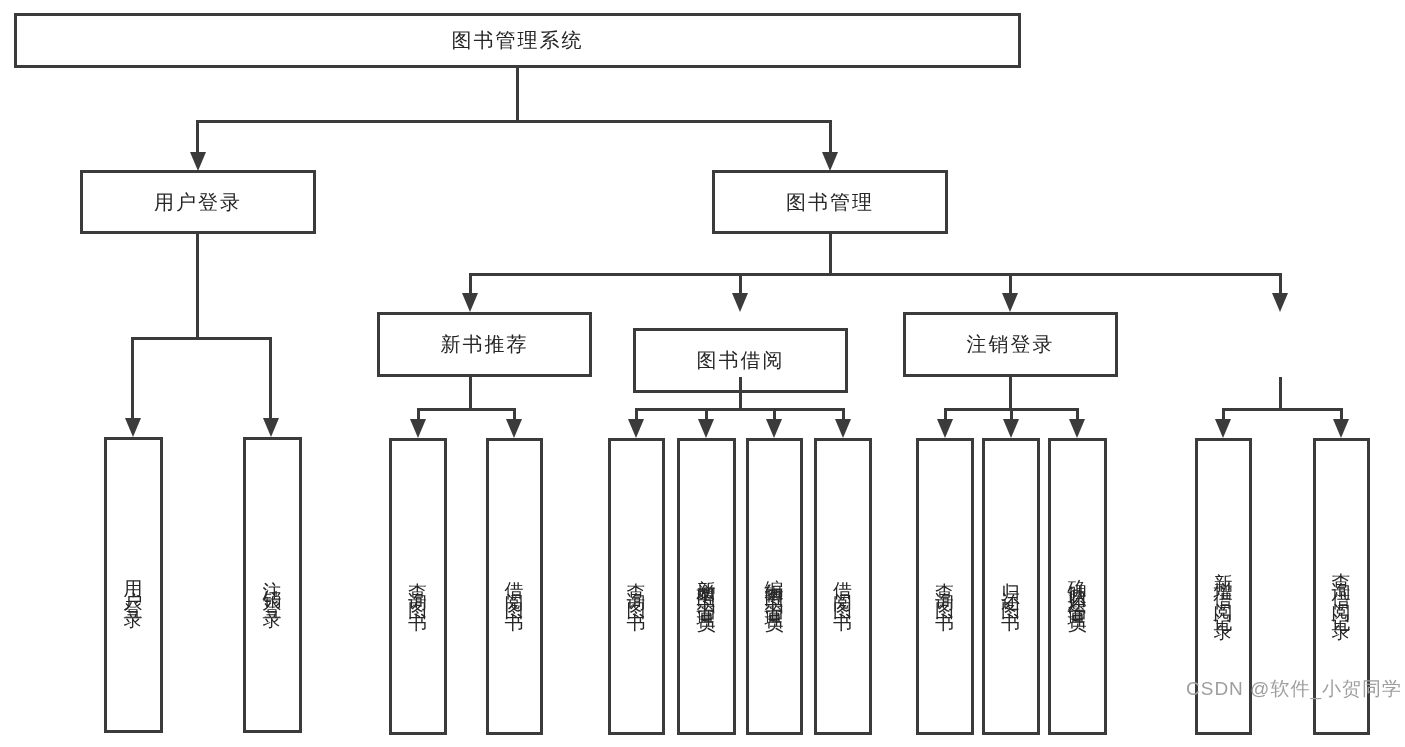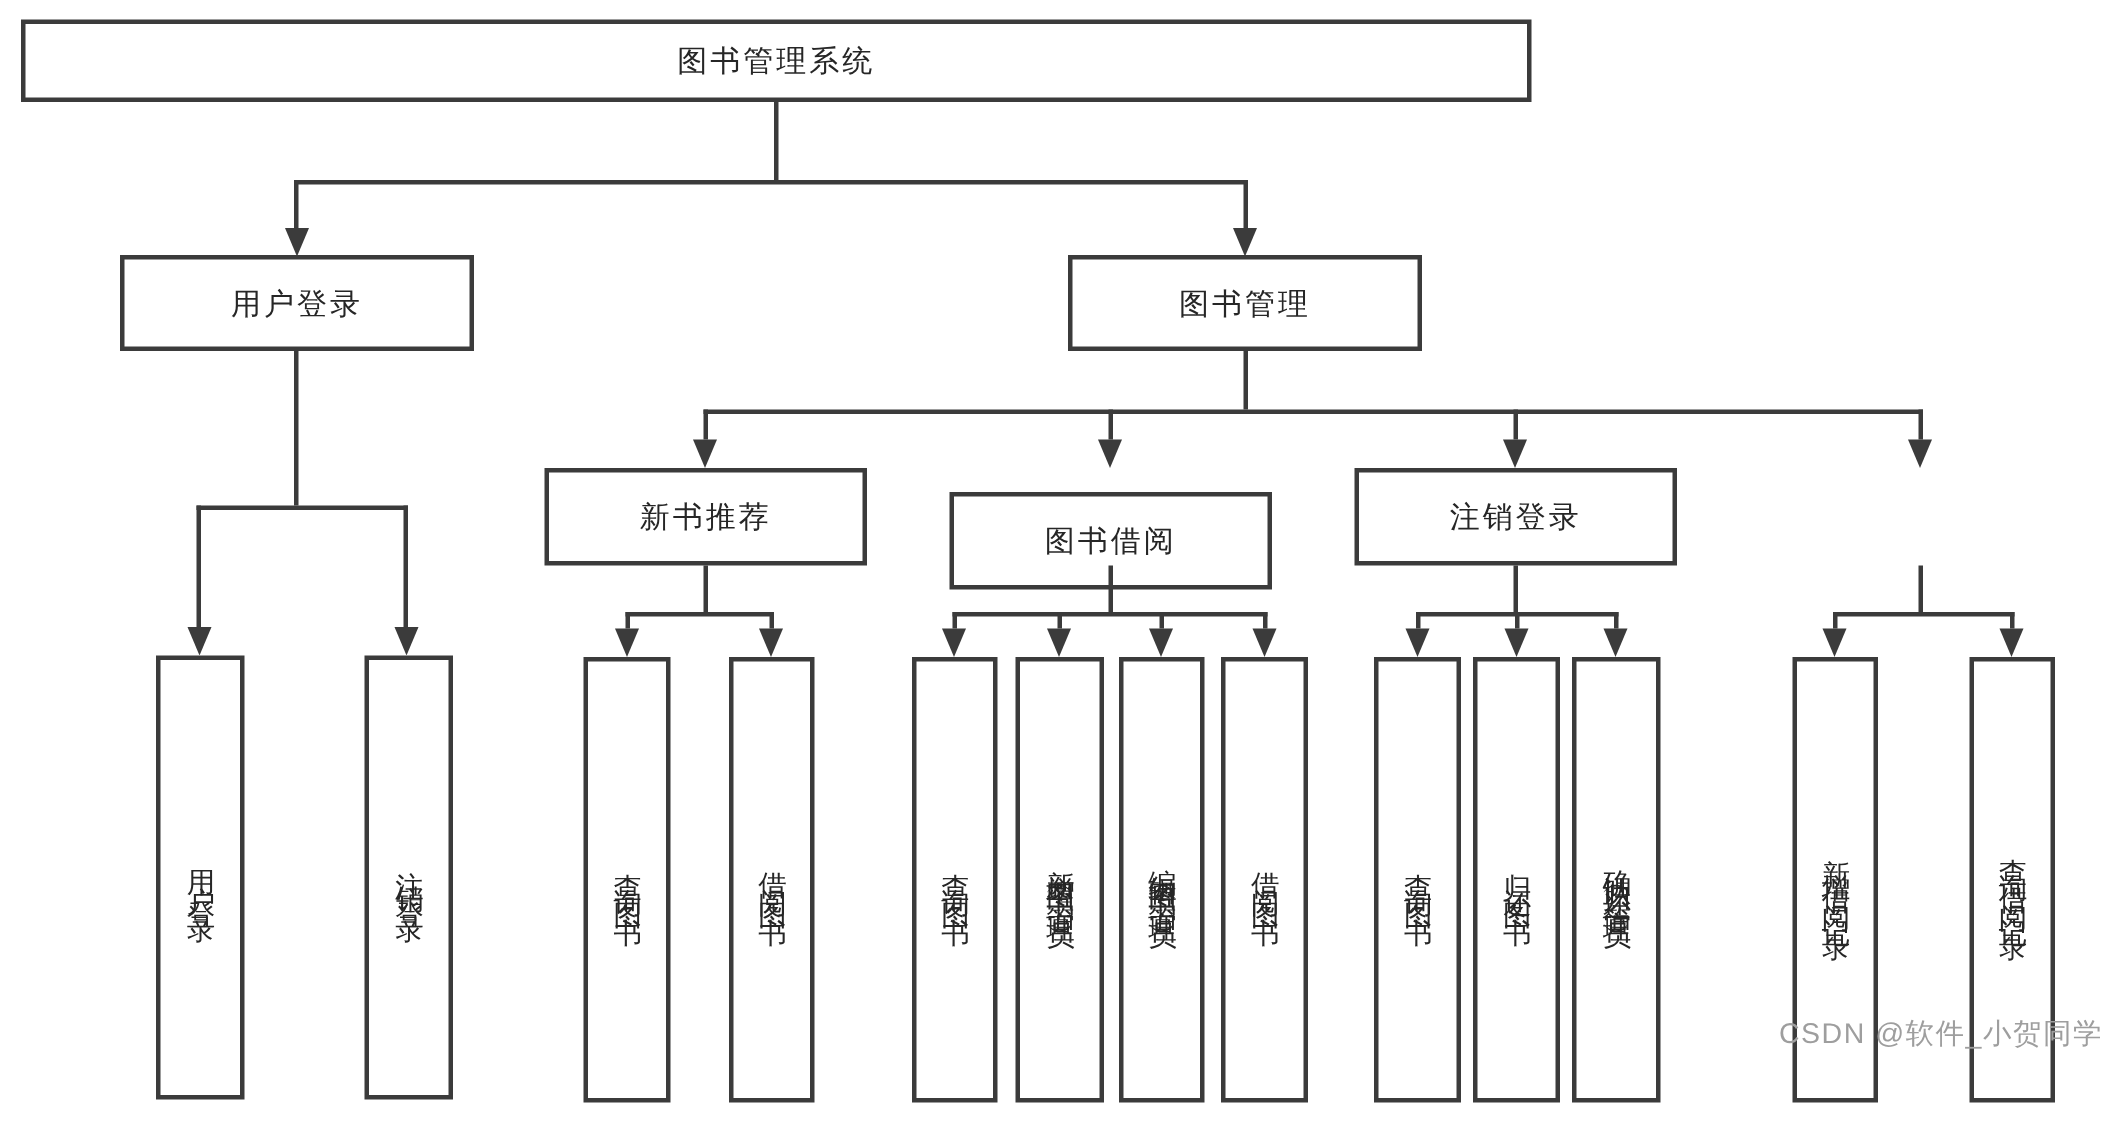--- a/index.html
+++ b/index.html
@@ -87,21 +87,21 @@
   <div class="hline" style="left:469px;top:273px;width:813px;"></div>
   <div class="vline" style="left:469px;top:273px;height:20px;"></div>
   <div class="vline" style="left:739px;top:273px;height:20px;"></div>
   <div class="vline" style="left:1009px;top:273px;height:20px;"></div>
   <div class="vline" style="left:1279px;top:273px;height:20px;"></div>
   <div class="arrow" style="left:462px;top:293px;"></div>
   <div class="arrow" style="left:732px;top:293px;"></div>
   <div class="arrow" style="left:1002px;top:293px;"></div>
   <div class="arrow" style="left:1272px;top:293px;"></div>
 
-  <div class="box" style="left:363px;top:312px;width:215px;height:65px;">
+  <div class="box" style="left:377px;top:312px;width:215px;height:65px;">
     <span class="hlabel">新书推荐</span>
   </div>
   <div class="box" style="left:633px;top:328px;width:215px;height:65px;">
     <span class="hlabel">图书借阅</span>
   </div>
   <div class="box" style="left:903px;top:312px;width:215px;height:65px;">
     <span class="hlabel">注销登录</span>
   </div>
 
   <div class="vline" style="left:469px;top:377px;height:31px;"></div>

